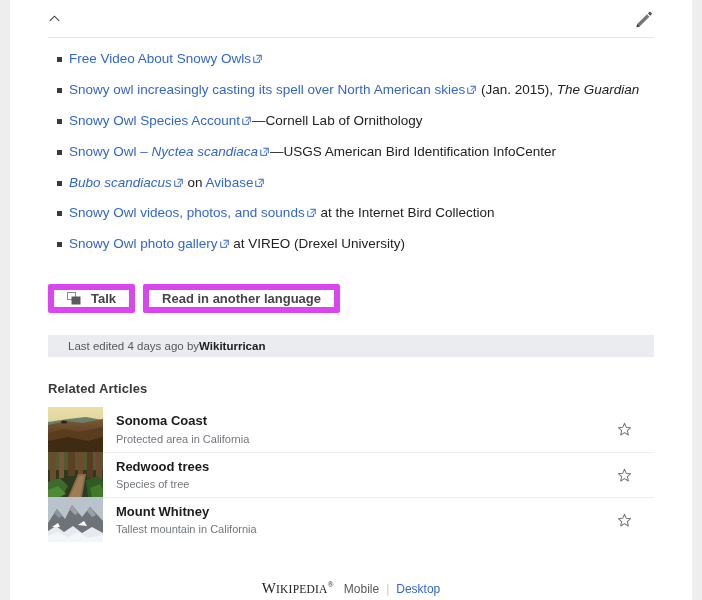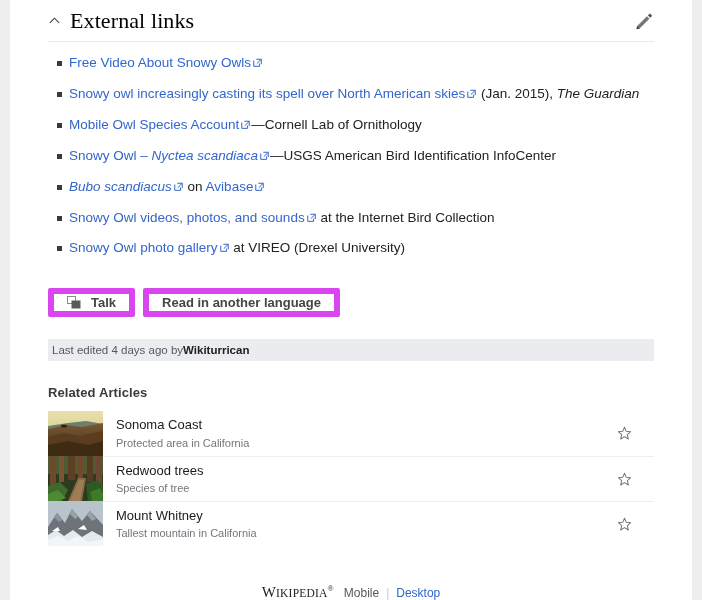--- a/index.html
+++ b/index.html
@@ -134,21 +134,21 @@
     flex: none;
   }
   .talk-ico svg { display: block; }
 
   
   .lastedit {
     background: #eaecf0;
     height: 22px;
     display: flex;
     align-items: center;
-    padding-left: 4px;
+    padding-left: 20px;
     font-size: 11.5px;
     color: #54595d;
     box-sizing: border-box;
   }
   .lastedit b { color: #202122; font-weight: bold; }
 
   
   .related-head {
     font-size: 13px;
     font-weight: bold;
@@ -184,21 +184,21 @@
   .rel-text-wrap {
     flex: 1 1 auto;
     padding-left: 13px;
     display: flex;
     flex-direction: column;
     justify-content: center;
     box-sizing: border-box;
   }
   .rel-title {
     font-size: 13px;
-    font-weight: normal;
+    font-weight: bold;
     color: #1b1b1b;
     line-height: 1.2;
   }
   .rel-desc {
     font-size: 11px;
     color: #72777d;
     line-height: 1.3;
     margin-top: 3px;
   }
   .rel-star-wrap {
@@ -253,21 +253,20 @@
 <div class="page">
   <div class="content">
 
     <div class="section-head">
       <div class="section-head-left">
         <span class="chevron-up">
           <svg viewBox="0 0 14 14" width="13" height="13">
             <path d="M2 9.5 L7 4.5 L12 9.5" fill="none" stroke="#3a3a3a" stroke-width="1.1"></path>
           </svg>
         </span>
-        <span class="section-title">External links</span>
       </div>
       <span class="edit-pencil">
         <svg viewBox="0 0 20 20" width="20" height="20">
           <path d="M3.2 15.1 L13.0 5.3 L15.4 7.7 L5.6 17.5 L2.5 18.2 Z" fill="#72777d"></path>
           <path d="M13.9 4.4 L15.2 3.1 C15.6 2.7 16.2 2.7 16.6 3.1 L17.6 4.1 C18.0 4.5 18.0 5.1 17.6 5.5 L16.3 6.8 Z" fill="#54595d"></path>
           <path d="M2.5 18.2 L3.2 15.1 L5.6 17.5 Z" fill="#3a3a3a"></path>
         </svg>
       </span>
     </div>
 
@@ -283,21 +282,21 @@
 
       <li>
         <a class="wlink" href="#">Snowy owl increasingly casting its spell over North American skies</a><span class="ext-ico"><svg viewBox="0 0 12 12" width="11" height="10">
               <path d="M1.5 3 L1.5 10 L8.5 10 L8.5 6.6" fill="none" stroke="#3366cc" stroke-width="1.2"></path>
               <path d="M4.6 1.5 L10.5 1.5 L10.5 7.4" fill="none" stroke="#3366cc" stroke-width="1.2"></path>
               <path d="M10.5 1.5 L5.2 6.8" fill="none" stroke="#3366cc" stroke-width="1.2"></path>
             </svg></span><span> (Jan. 2015), </span><span class="it">The Guardian</span>
       </li>
 
       <li>
-        <a class="wlink" href="#">Mobile Owl Species Account</a><span class="ext-ico"><svg viewBox="0 0 12 12" width="11" height="10">
+        <a class="wlink" href="#">Snowy Owl Species Account</a><span class="ext-ico"><svg viewBox="0 0 12 12" width="11" height="10">
               <path d="M1.5 3 L1.5 10 L8.5 10 L8.5 6.6" fill="none" stroke="#3366cc" stroke-width="1.2"></path>
               <path d="M4.6 1.5 L10.5 1.5 L10.5 7.4" fill="none" stroke="#3366cc" stroke-width="1.2"></path>
               <path d="M10.5 1.5 L5.2 6.8" fill="none" stroke="#3366cc" stroke-width="1.2"></path>
             </svg></span><span>—Cornell Lab of Ornithology</span>
       </li>
 
       <li>
         <a class="wlink" href="#"><span>Snowy Owl – </span><span class="it">Nyctea scandiaca</span></a><span class="ext-ico"><svg viewBox="0 0 12 12" width="11" height="10">
               <path d="M1.5 3 L1.5 10 L8.5 10 L8.5 6.6" fill="none" stroke="#3366cc" stroke-width="1.2"></path>
               <path d="M4.6 1.5 L10.5 1.5 L10.5 7.4" fill="none" stroke="#3366cc" stroke-width="1.2"></path>

